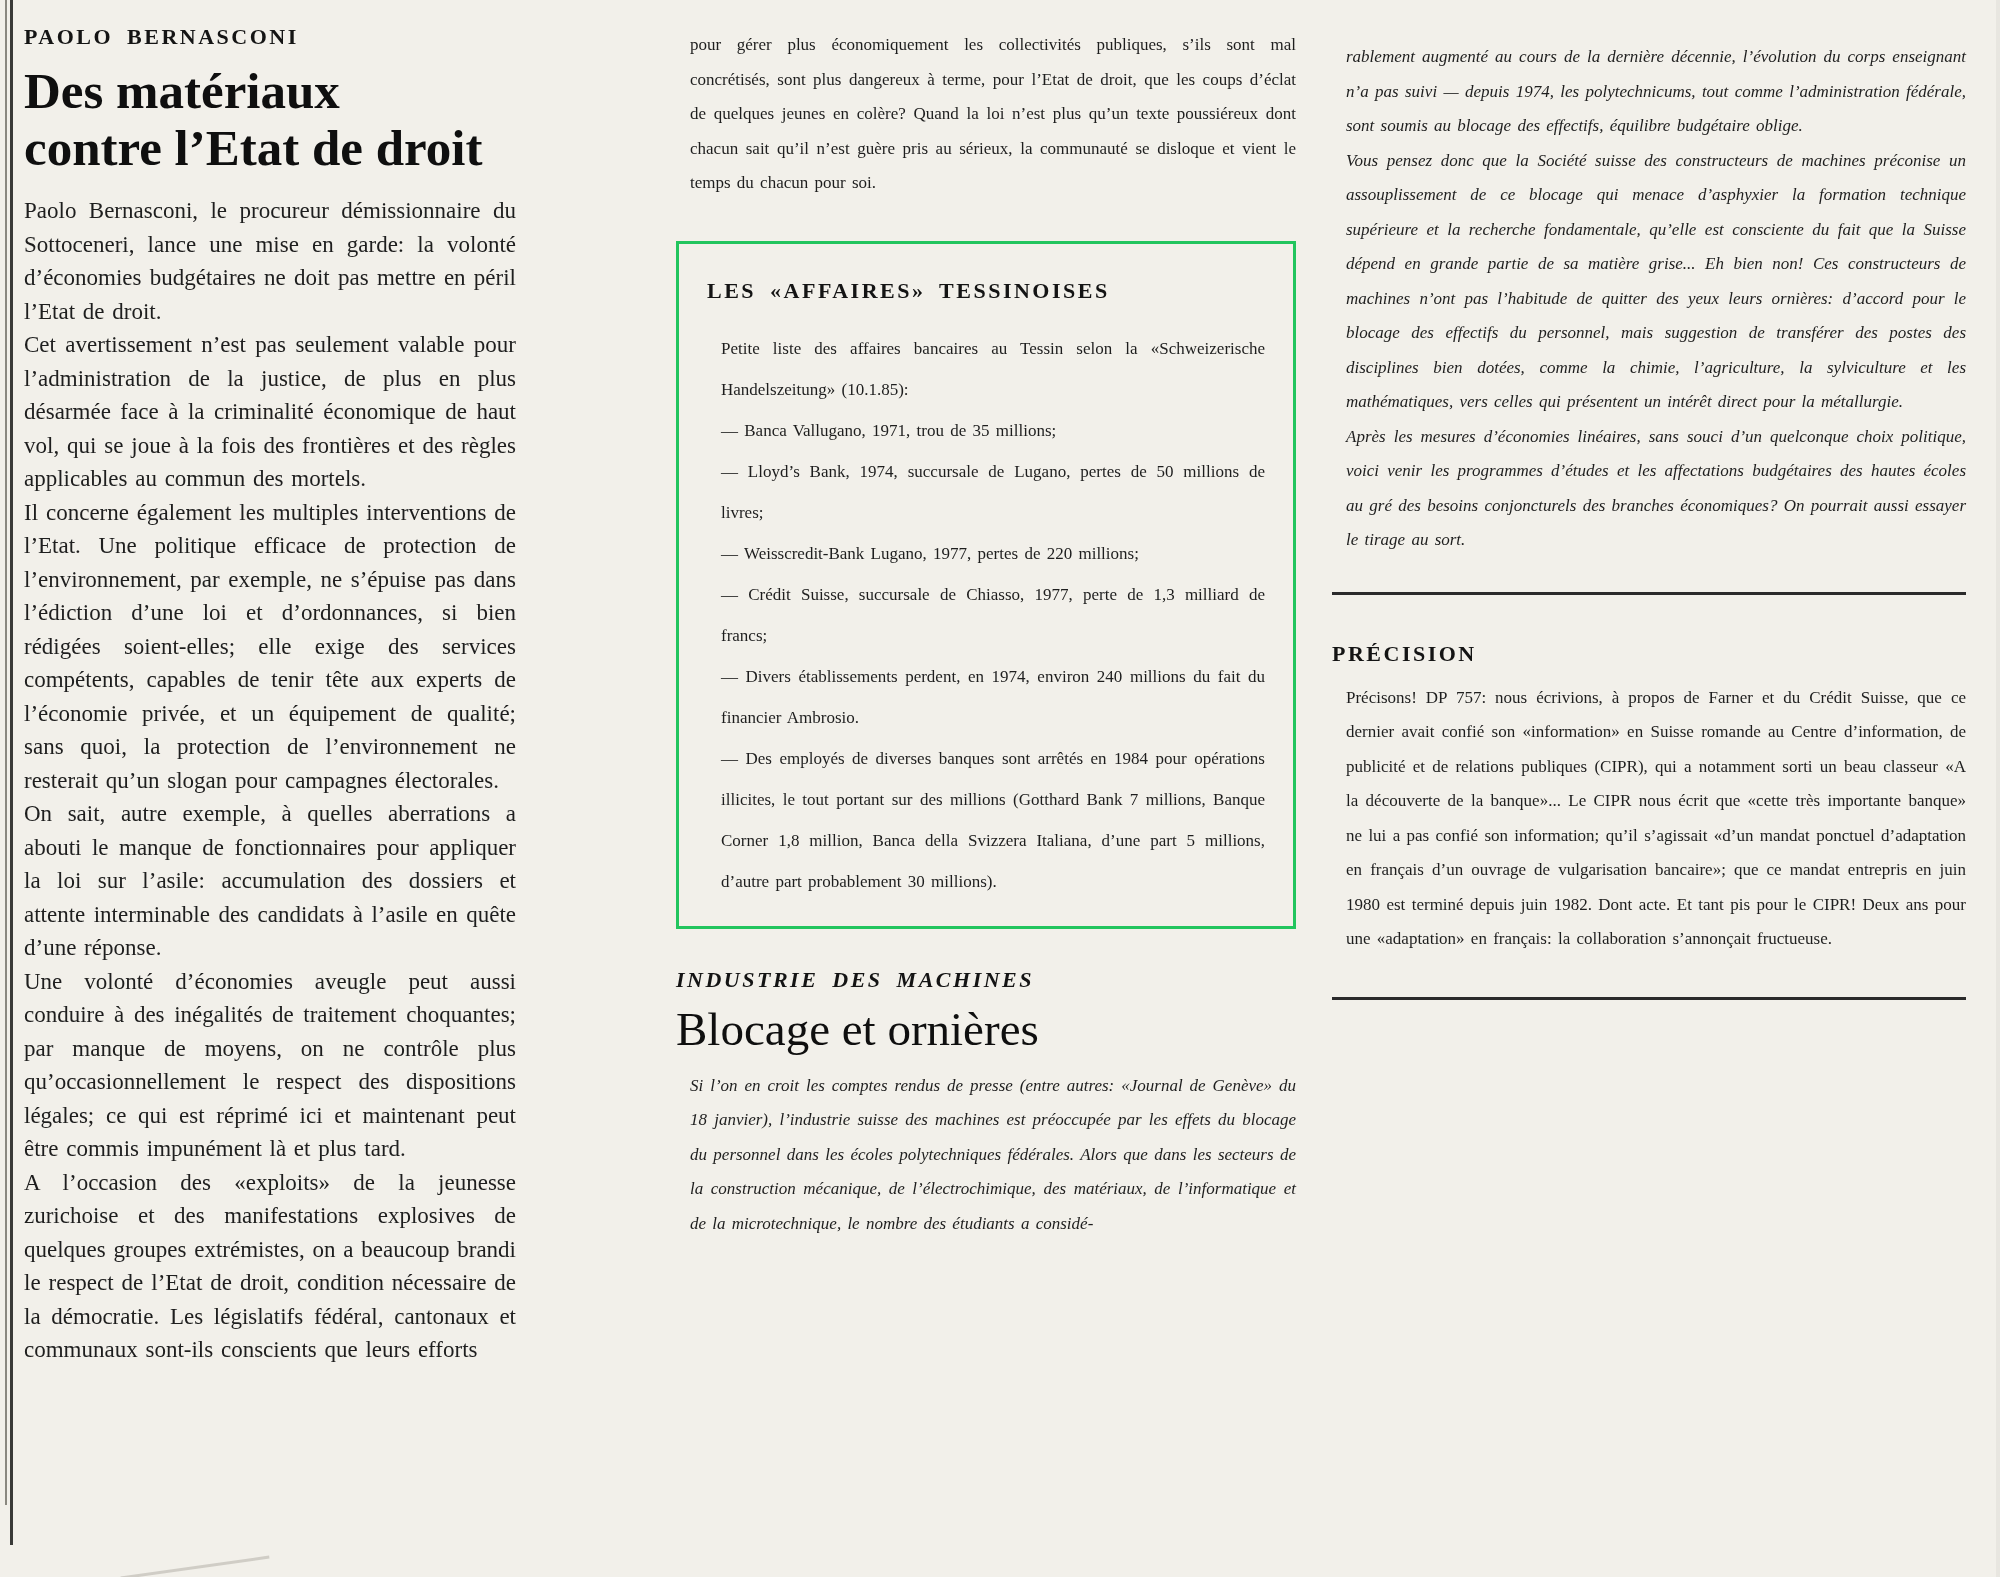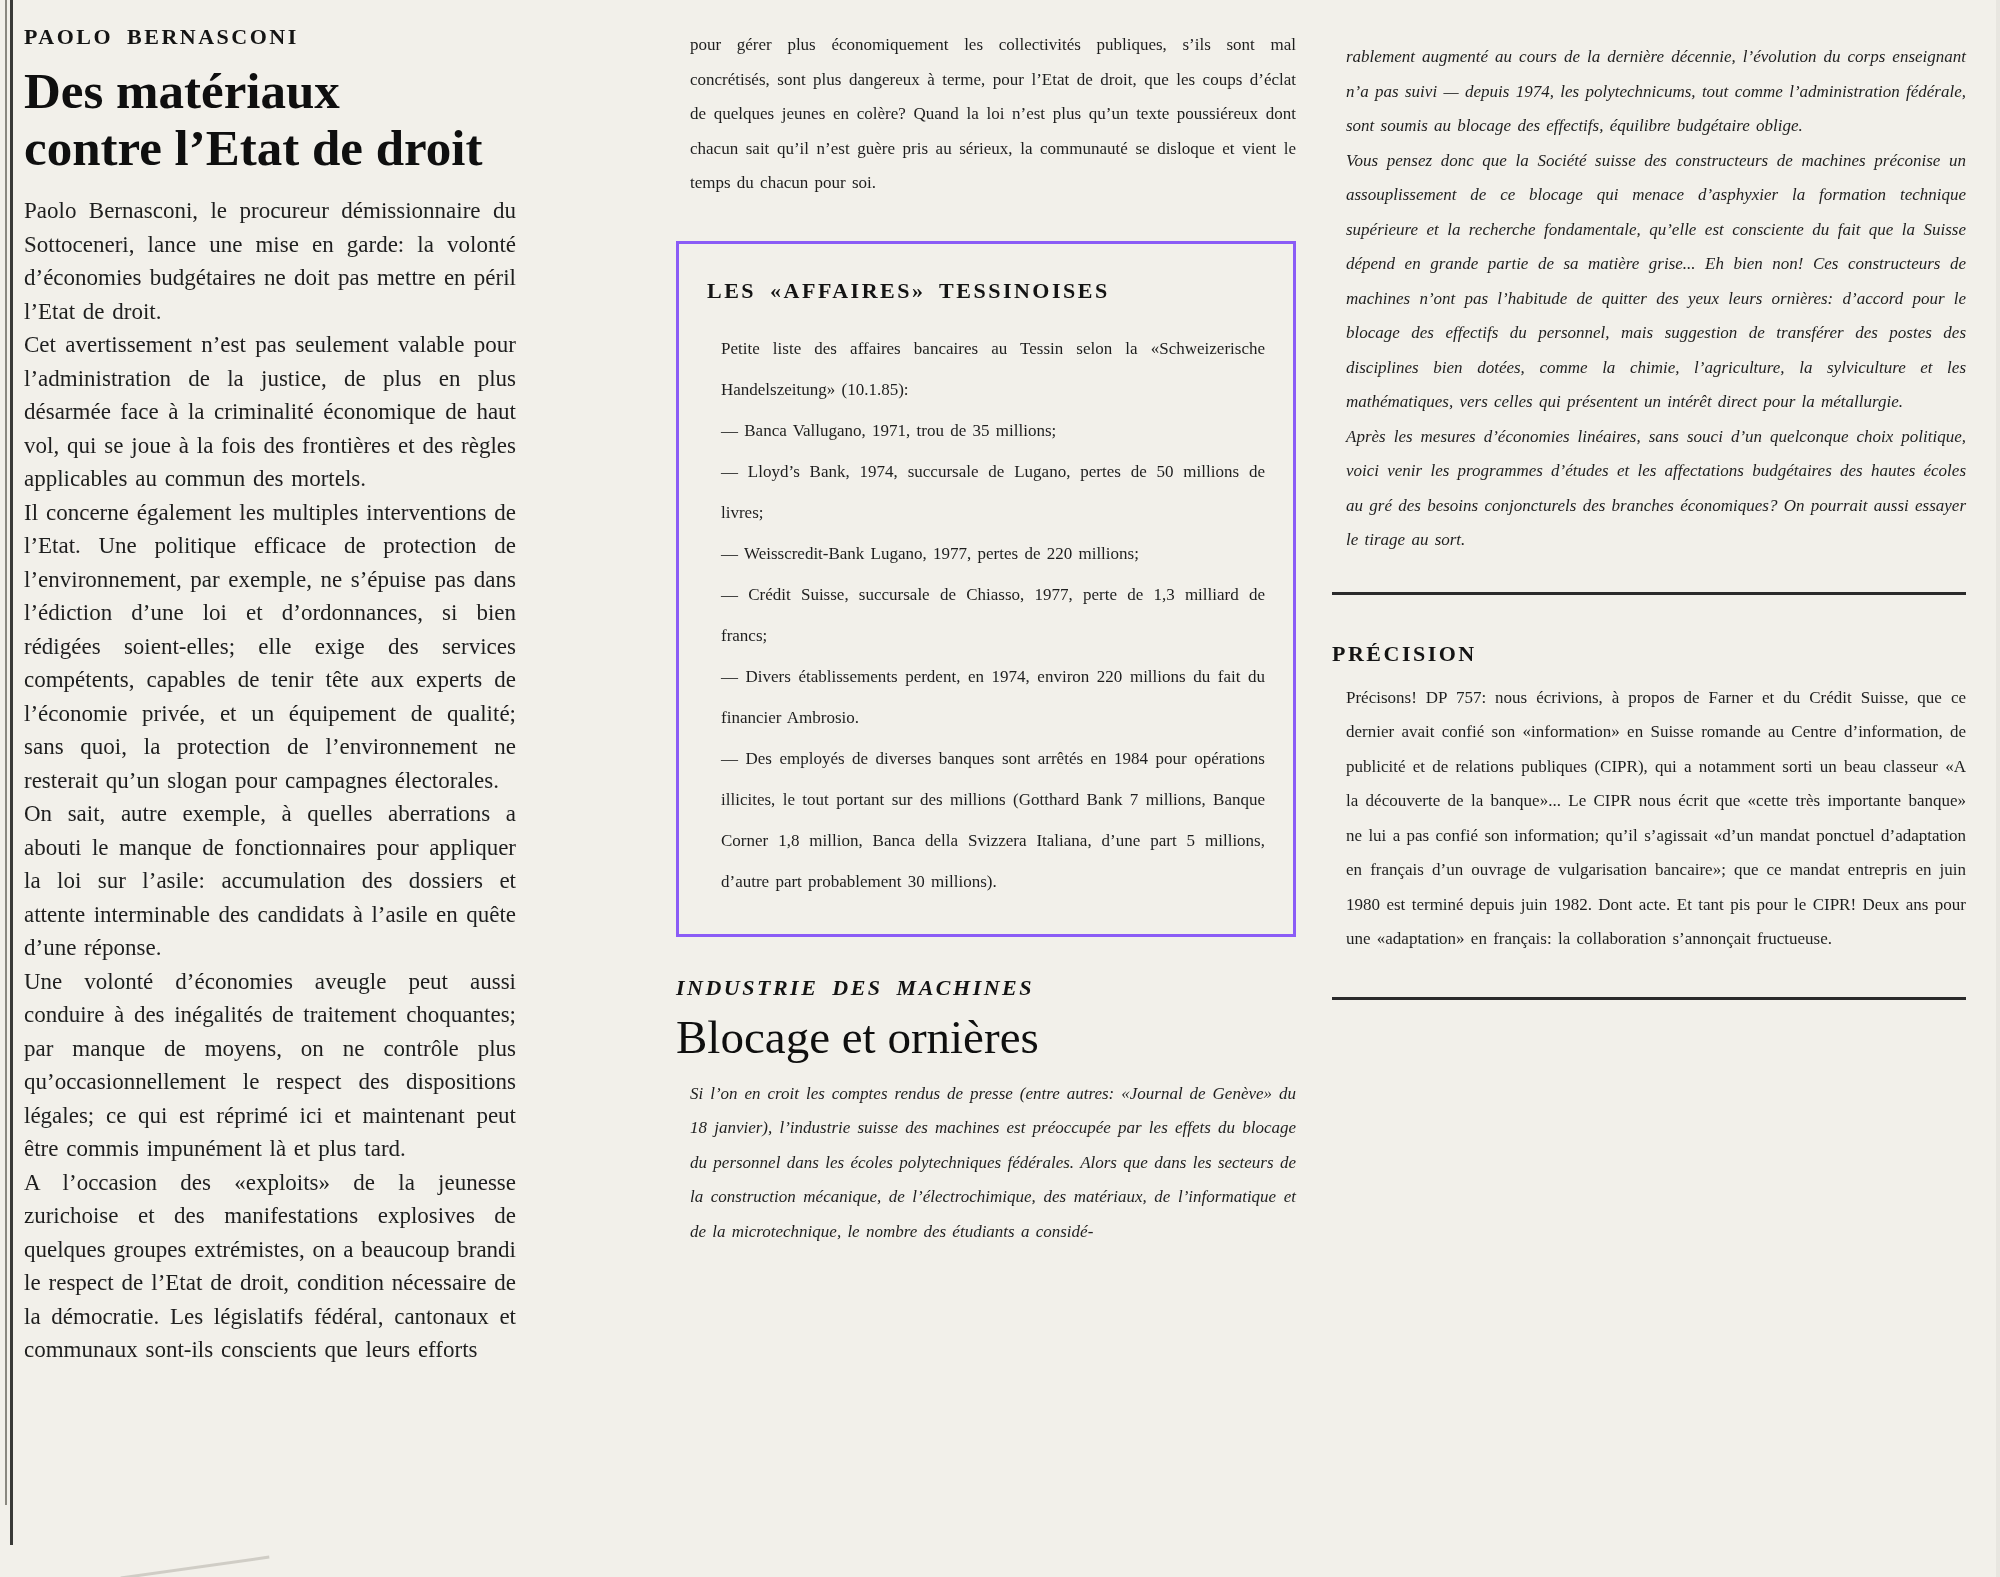--- a/index.html
+++ b/index.html
@@ -51,23 +51,23 @@
     hyphens:auto;
   }
   .col2 .body, .col3 .body{
     font-size:17px;
     line-height:34.5px;
     margin-left:14px;
   }
   .italic{font-style:italic;}
 
   .boxed{
-    border:3px solid #8b5cf6;
+    border:3px solid #22c55e;
     margin-top:40px;
-    padding:34px 28px 32px 28px;
+    padding:34px 28px 24px 28px;
   }
   .boxed .box-title{margin-bottom:24px;}
   .boxed .body{line-height:41px;}
 
   .after-box{margin-top:38px;font-style:italic;}
 
   .rule{
     border:none;
     border-top:3px solid #2b2b2b;
     width:100%;
@@ -101,21 +101,21 @@
   <section class="col col2">
     <p class="body">pour gérer plus économiquement les collectivités publiques, s’ils sont mal concrétisés, sont plus dangereux à terme, pour l’Etat de droit, que les coups d’éclat de quelques jeunes en colère? Quand la loi n’est plus qu’un texte poussiéreux dont chacun sait qu’il n’est guère pris au sérieux, la communauté se disloque et vient le temps du chacun pour soi.</p>
 
     <div class="boxed">
       <div class="kicker box-title">LES «AFFAIRES» TESSINOISES</div>
       <p class="body">Petite liste des affaires bancaires au Tessin selon la «Schweizerische Handelszeitung» (10.1.85):</p>
       <p class="body">— Banca Vallugano, 1971, trou de 35 millions;</p>
       <p class="body">— Lloyd’s Bank, 1974, succursale de Lugano, pertes de 50 millions de livres;</p>
       <p class="body">— Weisscredit-Bank Lugano, 1977, pertes de 220 millions;</p>
       <p class="body">— Crédit Suisse, succursale de Chiasso, 1977, perte de 1,3 milliard de francs;</p>
-      <p class="body">— Divers établissements perdent, en 1974, environ 220 millions du fait du financier Ambrosio.</p>
+      <p class="body">— Divers établissements perdent, en 1974, environ 240 millions du fait du financier Ambrosio.</p>
       <p class="body">— Des employés de diverses banques sont arrêtés en 1984 pour opérations illicites, le tout portant sur des millions (Gotthard Bank 7 millions, Banque Corner 1,8 million, Banca della Svizzera Italiana, d’une part 5 millions, d’autre part probablement 30 millions).</p>
     </div>
 
     <div class="kicker after-box">INDUSTRIE DES MACHINES</div>
     <h2 class="headline2">Blocage et ornières</h2>
     <p class="body italic">Si l’on en croit les comptes rendus de presse (entre autres: «Journal de Genève» du 18 janvier), l’industrie suisse des machines est préoccupée par les effets du blocage du personnel dans les écoles polytechniques fédérales. Alors que dans les secteurs de la construction mécanique, de l’électrochimique, des matériaux, de l’informatique et de la microtechnique, le nombre des étudiants a considé-</p>
   </section>
 
   <section class="col col3">
     <p class="body italic">rablement augmenté au cours de la dernière décennie, l’évolution du corps enseignant n’a pas suivi — depuis 1974, les polytechnicums, tout comme l’administration fédérale, sont soumis au blocage des effectifs, équilibre budgétaire oblige.</p>

